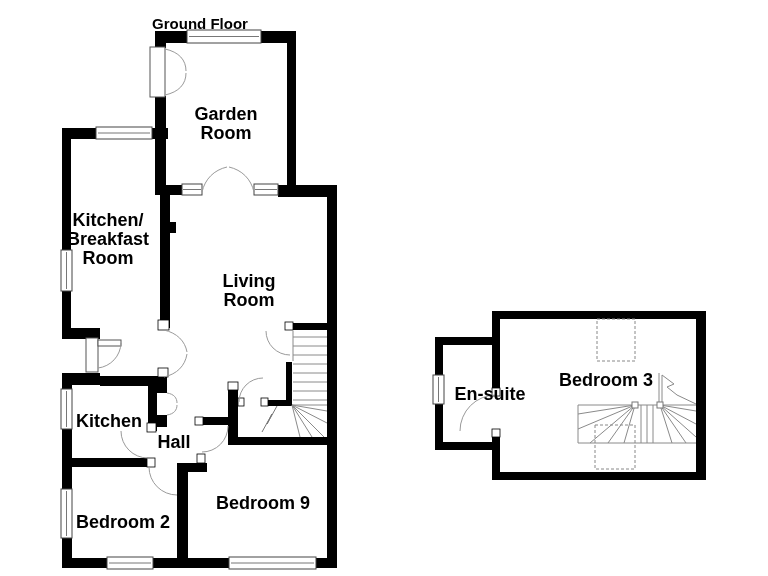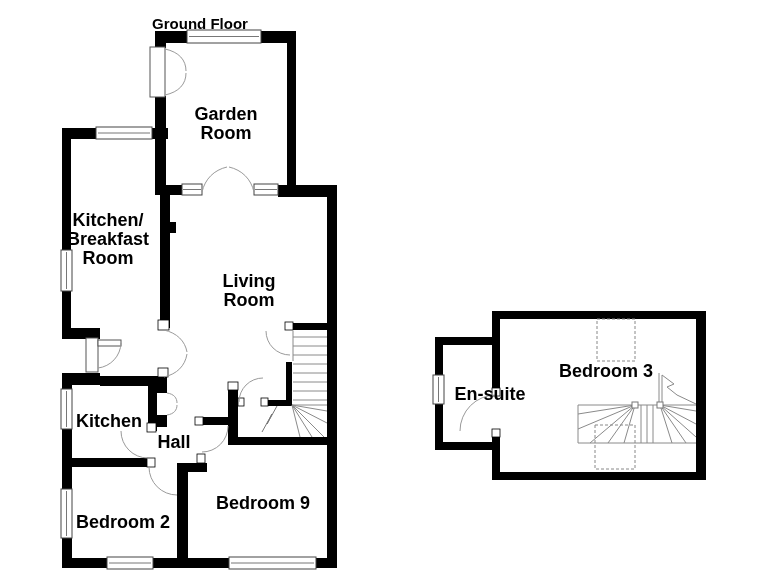--- a/index.html
+++ b/index.html
@@ -215,15 +215,15 @@
 
   <div class="lbl" style="left:114px;top:433px;width:120px">Hall</div>
 
   <div class="lbl" style="left:63px;top:513px;width:120px">Bedroom 2</div>
 
   <div class="lbl" style="left:203px;top:494px;width:120px">Bedroom 9</div>
 
 
   <div class="lbl" style="left:430px;top:385px;width:120px">En-suite</div>
 
-  <div class="lbl" style="left:546px;top:362px;width:120px">Bedroom 3</div>
+  <div class="lbl" style="left:546px;top:371px;width:120px">Bedroom 3</div>
 
 </div>
 
 </body></html>

